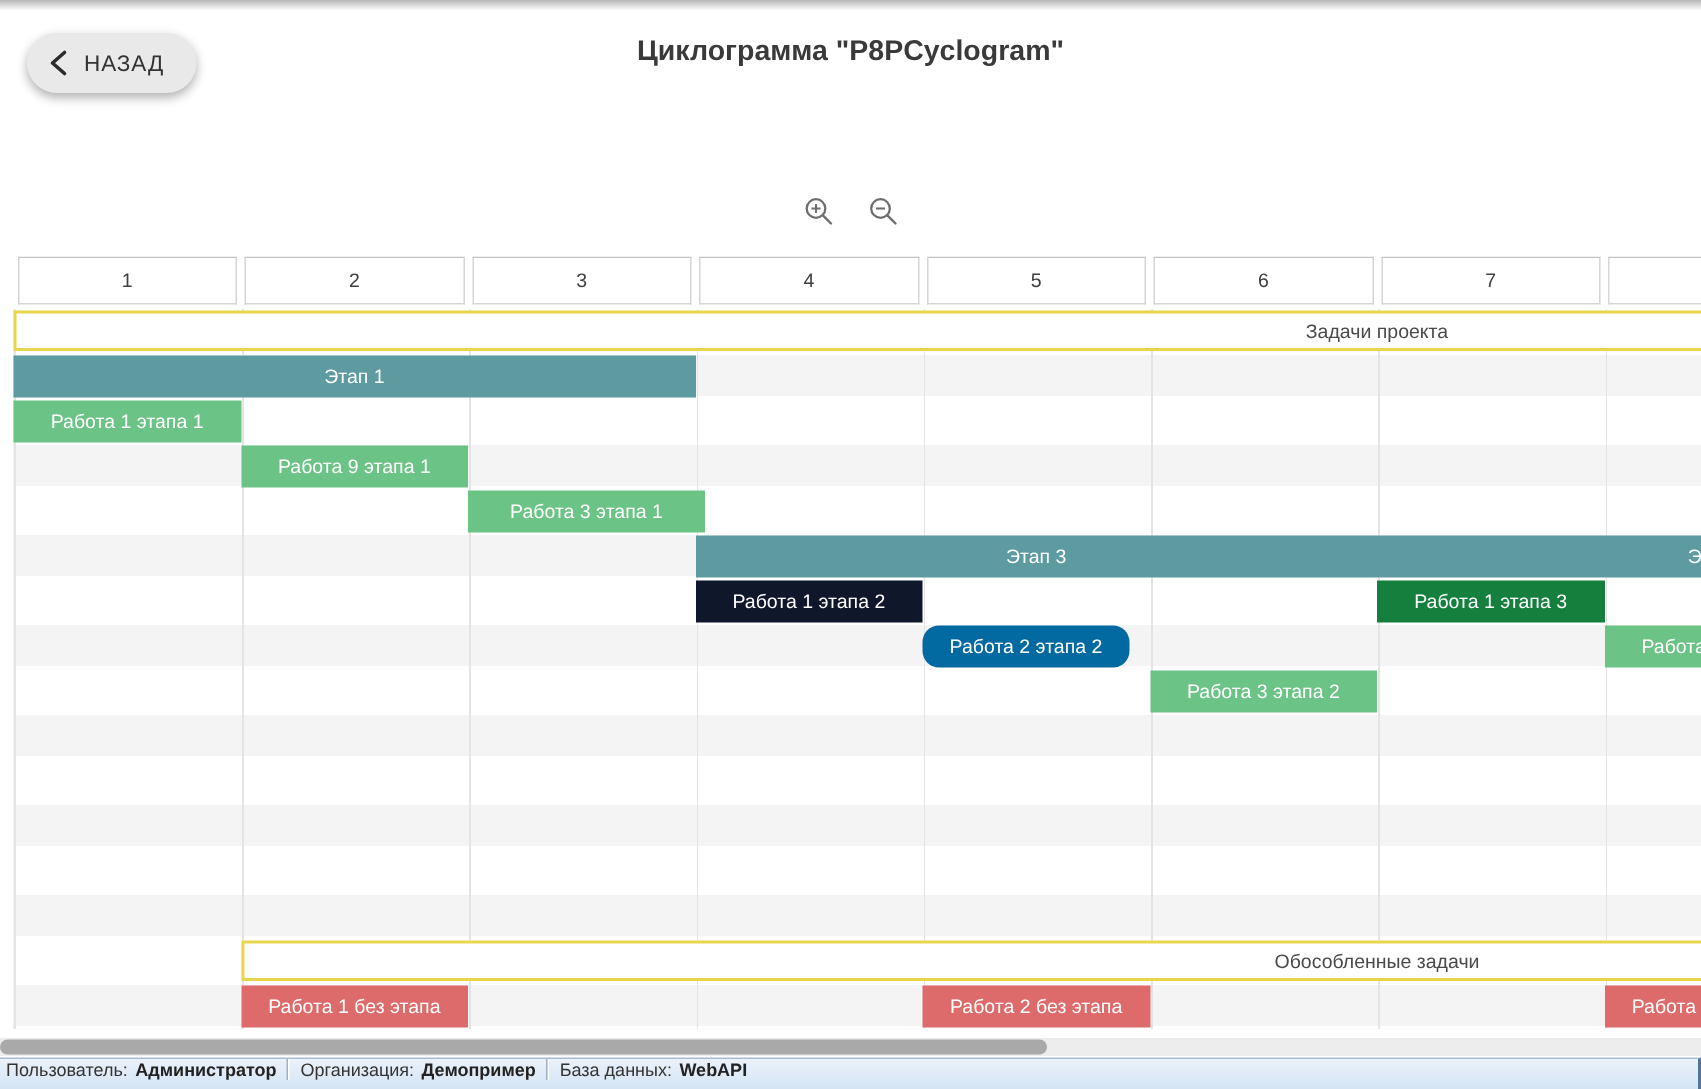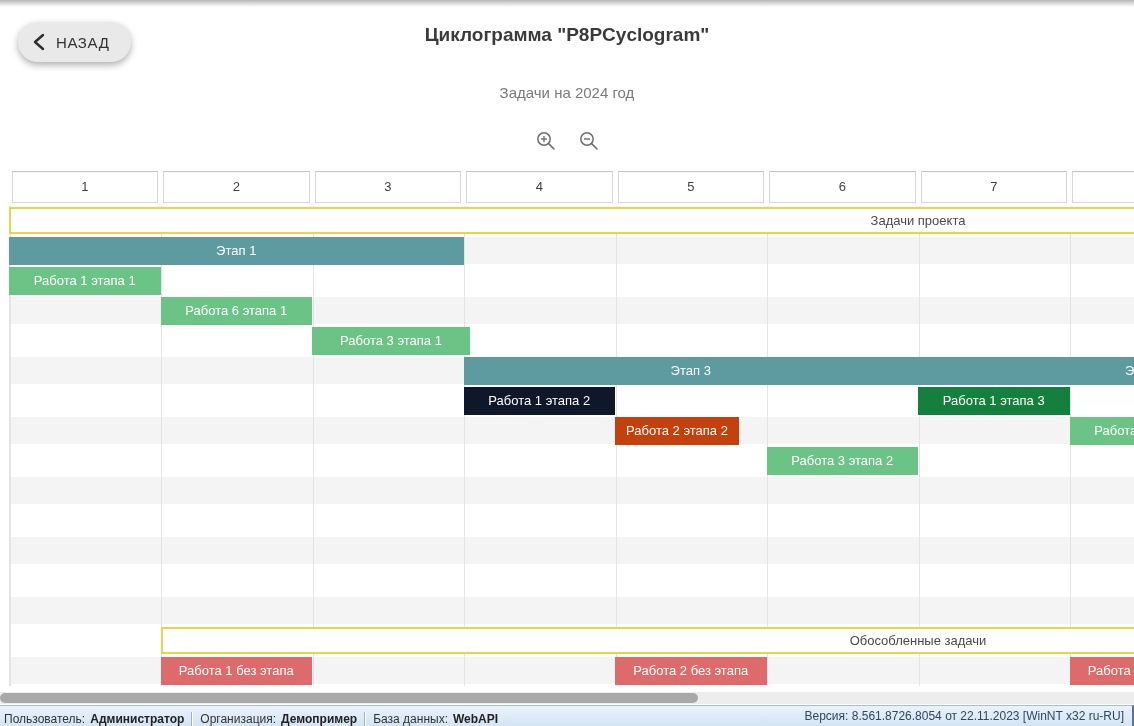--- a/index.html
+++ b/index.html
@@ -46,21 +46,21 @@
     color:#4a4a4a; line-height:23px; }
 
   .hscrollbar { position:absolute; left:0; top:692px; width:1134px; height:12px;
     background:#ededed; }
   .hscrollbar .thumb { position:absolute; left:0; top:1px; width:698px; height:10px;
     background:#a9a9a9; border-radius:5px; cursor:pointer; }
 
   .status-bar { position:absolute; left:0; top:705px; width:1134px; height:21px;
     background:linear-gradient(#eaf2fb, #d4e4f4); border-top:1px solid #a7bcd4;
     border-right:2px solid #52759a;
-    font-size:12px; color:#333; display:flex; align-items:flex-end; padding-left:4px; }
+    font-size:12px; color:#333; display:flex; align-items:flex-start; padding-left:4px; }
   .status-field { display:flex; align-items:center; }
   .status-label { color:#333; margin-right:5px; }
   .status-value { font-weight:bold; color:#222; }
   .status-divider { width:0; height:14px; border-left:1px solid #9fb0c0;
     border-right:1px solid #fff; margin:0 7px; }
   .status-version { position:absolute; right:8px; top:0; height:20px; line-height:20px;
     color:#30475e; }
 </style>
 </head>
 <body>
@@ -70,21 +70,20 @@
   <div class="top-shadow"></div>
 
   <button class="back-btn">
     <svg width="15" height="18" viewBox="0 0 15 18">
       <polyline points="11,2 3,9 11,16" fill="none" stroke="#2c2c2c" stroke-width="2.4" stroke-linecap="round" stroke-linejoin="round"></polyline>
     </svg>
     <span>НАЗАД</span>
   </button>
 
   <div class="page-title">Циклограмма "P8PCyclogram"</div>
-  <div class="page-subtitle">Задачи на 2024 год</div>
 
   <div class="zoom-controls">
     <button class="zoom-btn" title="">
       <svg width="22" height="22" viewBox="0 0 22 22">
         <circle cx="9" cy="9" r="6.2" fill="none" stroke="#6e6e6e" stroke-width="1.5"></circle>
         <line x1="13.6" y1="13.6" x2="19" y2="19" stroke="#6e6e6e" stroke-width="1.6" stroke-linecap="round"></line>
         <line x1="6" y1="9" x2="12" y2="9" stroke="#6e6e6e" stroke-width="1.4"></line>
         <line x1="9" y1="6" x2="9" y2="12" stroke="#6e6e6e" stroke-width="1.4"></line>
       </svg>
     </button>
@@ -107,27 +106,27 @@
           <div class="header-cell" style="left: 617.5px; width: 146.5px;">5</div>
           <div class="header-cell" style="left: 769px; width: 146.5px;">6</div>
           <div class="header-cell" style="left: 920.5px; width: 146.5px;">7</div>
           <div class="header-cell" style="left: 1072px; width: 146.5px;">8</div>
         </div>
       <div class="grid-rows"></div>
       <div id="bars">
           <div class="bar summary" style="left: 9px; width: 1818px; top: 36px; border-color: rgb(231, 213, 76);">Задачи проекта</div>
           <div class="bar" style="left: 9px; width: 454.5px; top: 66px; background: rgb(93, 155, 161);">Этап 1</div>
           <div class="bar" style="left: 9px; width: 151.5px; top: 96px; background: rgb(108, 195, 134);">Работа 1 этапа 1</div>
-          <div class="bar" style="left: 160.5px; width: 151.5px; top: 126px; background: rgb(108, 195, 134);">Работа 6 этапа 1</div>
+          <div class="bar" style="left: 160.5px; width: 151.5px; top: 126px; background: rgb(108, 195, 134);">Работа 9 этапа 1</div>
           <div class="bar" style="left: 312px; width: 158px; top: 156px; background: rgb(108, 195, 134);">Работа 3 этапа 1</div>
           <div class="bar" style="left: 463.5px; width: 454.5px; top: 186px; background: rgb(93, 155, 161);">Этап 3</div>
           <div class="bar" style="left: 918px; width: 454.5px; top: 186px; background: rgb(93, 155, 161);">Этап 3</div>
           <div class="bar" style="left: 463.5px; width: 151.5px; top: 216px; background: #0f172a;">Работа 1 этапа 2</div>
           <div class="bar" style="left: 918px; width: 151.5px; top: 216px; background: #15803d;">Работа 1 этапа 3</div>
-          <div class="bar" style="left: 615px; width: 124px; top: 246px; background: #c2410c;">Работа 2 этапа 2</div>
+          <div class="bar" style="left: 615px; width: 138px; top: 246px; background: #0369a1; border-radius: 11px;">Работа 2 этапа 2</div>
           <div class="bar" style="left: 1069.5px; width: 151.5px; top: 246px; background: rgb(108, 195, 134);">Работа 2 этапа 3</div>
           <div class="bar" style="left: 766.5px; width: 151.5px; top: 276px; background: rgb(108, 195, 134);">Работа 3 этапа 2</div>
           <div class="bar summary" style="left: 160.5px; width: 1515px; top: 456px; border-color: rgb(231, 213, 76);">Обособленные задачи</div>
           <div class="bar" style="left: 160.5px; width: 151.5px; top: 486px; background: rgb(221, 107, 107);">Работа 1 без этапа</div>
           <div class="bar" style="left: 615px; width: 151.5px; top: 486px; background: rgb(221, 107, 107);">Работа 2 без этапа</div>
           <div class="bar" style="left: 1069.5px; width: 151.5px; top: 486px; background: rgb(221, 107, 107);">Работа 3 без этапа</div>
         </div>
     </div>
   </div>
 
@@ -143,16 +142,15 @@
     <span class="status-divider"></span>
     <span class="status-field">
       <span class="status-label">Организация:</span>
       <span class="status-value">Демопример</span>
     </span>
     <span class="status-divider"></span>
     <span class="status-field">
       <span class="status-label">База данных:</span>
       <span class="status-value">WebAPI</span>
     </span>
-    <span class="status-version">Версия: 8.561.8726.8054 от 22.11.2023 [WinNT x32 ru-RU]</span>
   </div>
 
 </div>
 
 </body></html>

